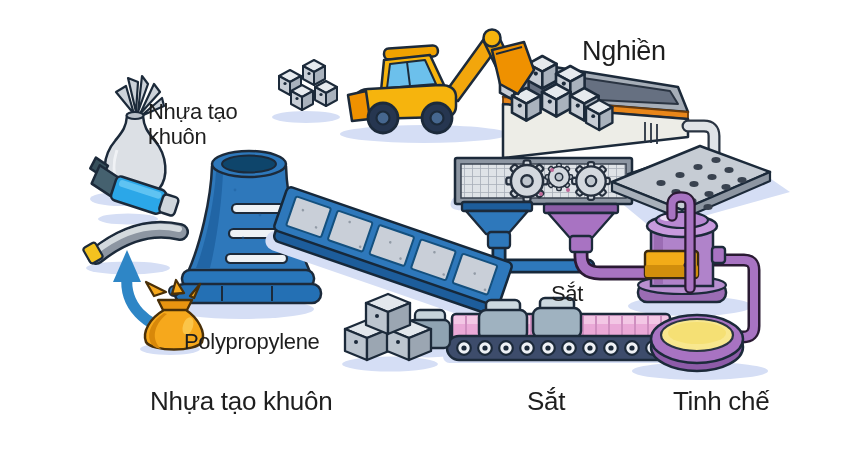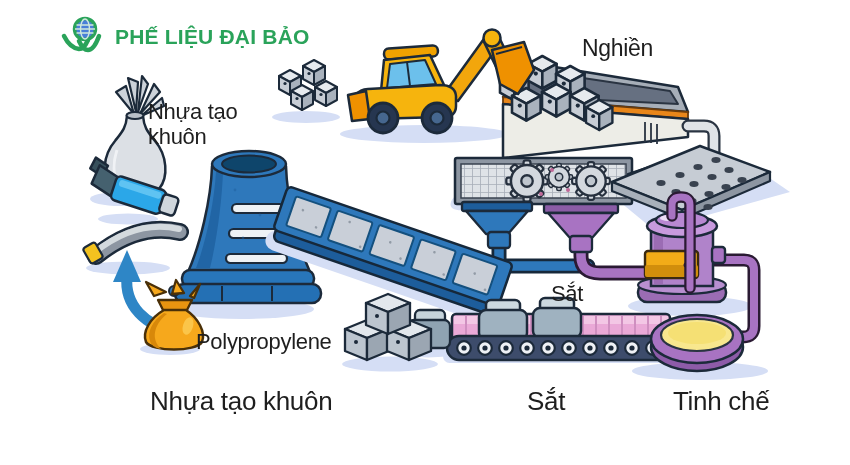--- a/index.html
+++ b/index.html
@@ -1,23 +1,23 @@
 <!DOCTYPE html>
 <html><head>
 <meta charset="utf-8">
 <style>
   html,body{margin:0;padding:0;background:#fff;}
   .stage{position:relative;width:850px;height:465px;background:#ffffff;overflow:hidden;
          font-family:"Liberation Sans",sans-serif;}
   .art{position:absolute;left:0;top:0;}
   .label{position:absolute;color:#1e1e1e;letter-spacing:-0.3px;white-space:nowrap;line-height:1.12;}
   .l-plastic-input{left:148px;top:100px;font-size:22px;white-space:normal;width:102px;}
-  .l-crush{left:582px;top:36px;font-size:23px;}
+  .l-crush{left:582px;top:36px;font-size:27px;}
   .l-clean{left:345px;top:166px;font-size:23px;}
-  .l-poly{left:196px;top:330px;font-size:22px;}
+  .l-poly{left:184px;top:330px;font-size:22px;}
   .l-iron-upper{left:551px;top:282px;font-size:22px;}
   .l-stage{font-size:26px;top:387px;}
   .l-stage-plastic{left:150px;}
   .l-stage-iron{left:527px;}
   .l-stage-refine{left:657px;margin-left:16px;}
   .logo{position:absolute;left:58px;top:14px;display:flex;align-items:center;gap:7px;}
   .logo-text{color:#2aa35a;font-weight:700;font-size:21px;letter-spacing:0.2px;}
 </style>
 </head>
 <body>
@@ -340,30 +340,20 @@
   <ellipse cx="697" cy="333" rx="29" ry="11" fill="#f5e074" stroke="none"></ellipse>
 </g>
 
 <g>
   <use href="#ibox" transform="translate(345,320)"></use>
   <use href="#ibox" transform="translate(387,320)"></use>
   <use href="#ibox" transform="translate(366,294)"></use>
 </g>
 </svg>
 
-<div class="logo">
-  <svg width="50" height="46" viewBox="0 0 50 46">
-    <path d="M6,22 Q12,34 21,35 Q26,35 30,26" fill="none" stroke="#2aa35a" stroke-width="4.5" stroke-linecap="round"></path>
-    <path d="M21,27 Q25,36 30,36 Q36,36 41,22" fill="none" stroke="#2aa35a" stroke-width="4.5" stroke-linecap="round"></path>
-    <circle cx="27" cy="15" r="10.5" fill="#4a7fd8" stroke="#2aa35a" stroke-width="3.5"></circle>
-    <ellipse cx="27" cy="15" rx="4.5" ry="10" fill="none" stroke="#cfe9db" stroke-width="1.4"></ellipse>
-    <path d="M18.5,11 H35.5 M17,15 H37 M18.5,19 H35.5" stroke="#cfe9db" stroke-width="1.4" fill="none"></path>
-  </svg>
-  <span class="logo-text">PHẾ LIỆU ĐẠI BẢO</span>
-</div>
 
 <div class="label l-plastic-input">Nhựa tạo khuôn</div>
 <div class="label l-crush">Nghiền</div>
 <div class="label l-poly">Polypropylene</div>
 <div class="label l-iron-upper">Sắt</div>
 <div class="label l-stage l-stage-plastic">Nhựa tạo khuôn</div>
 <div class="label l-stage l-stage-iron">Sắt</div>
 <div class="label l-stage l-stage-refine">Tinh chế</div>
 
 </div>

